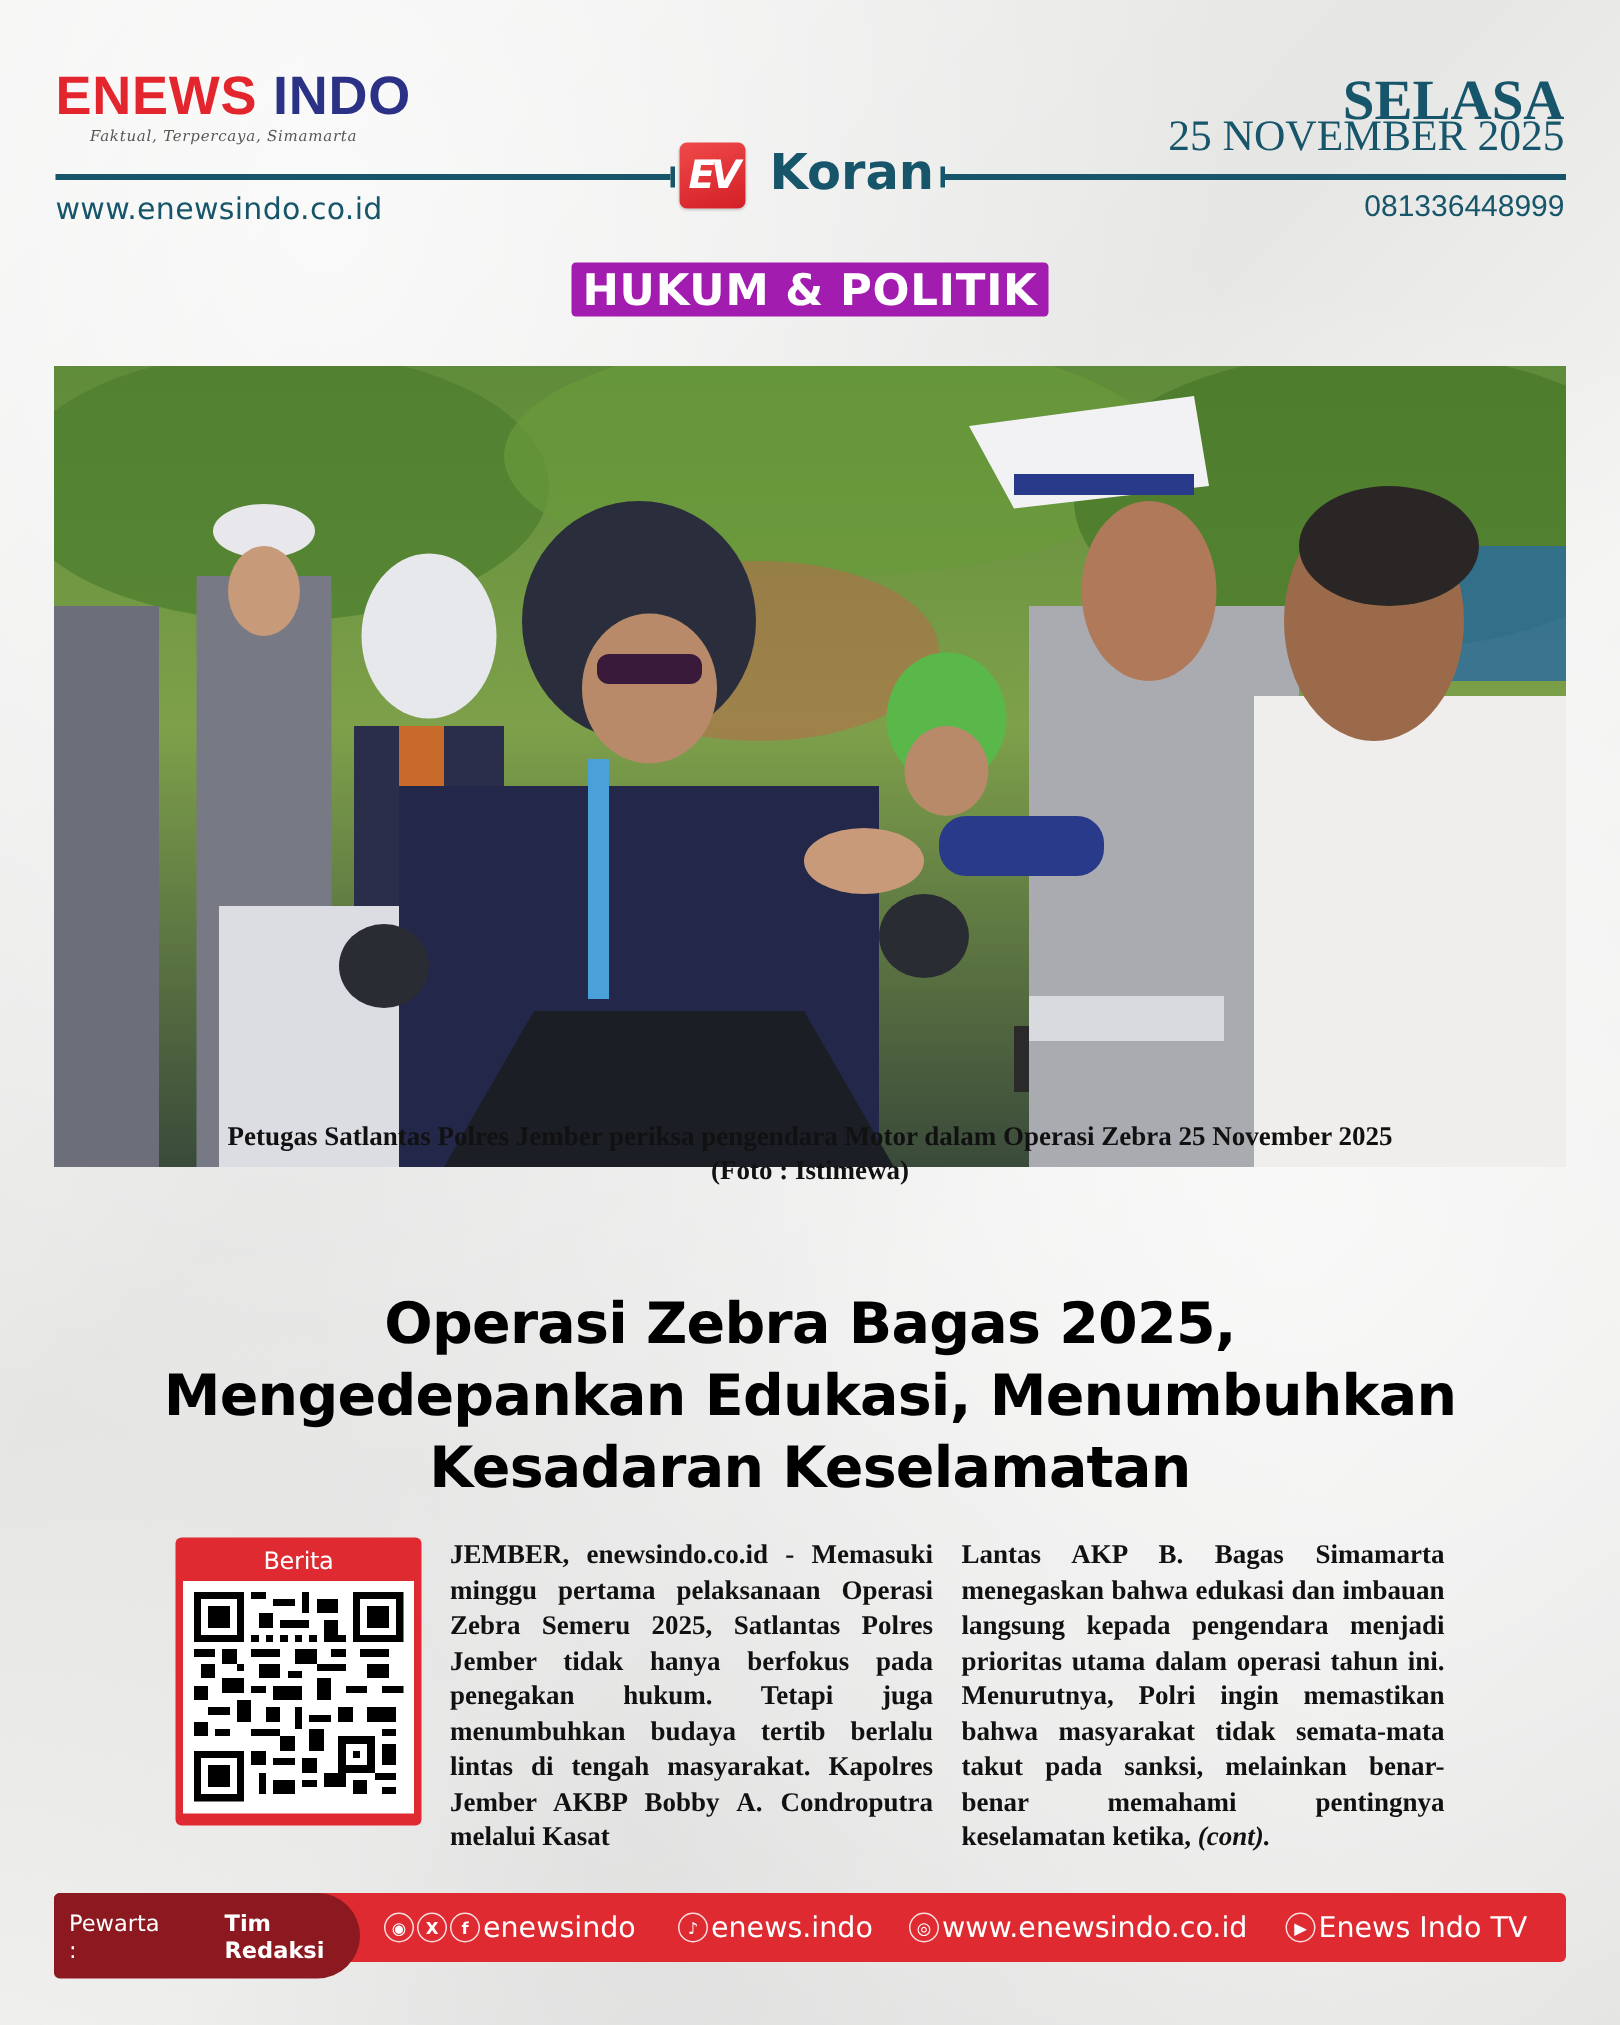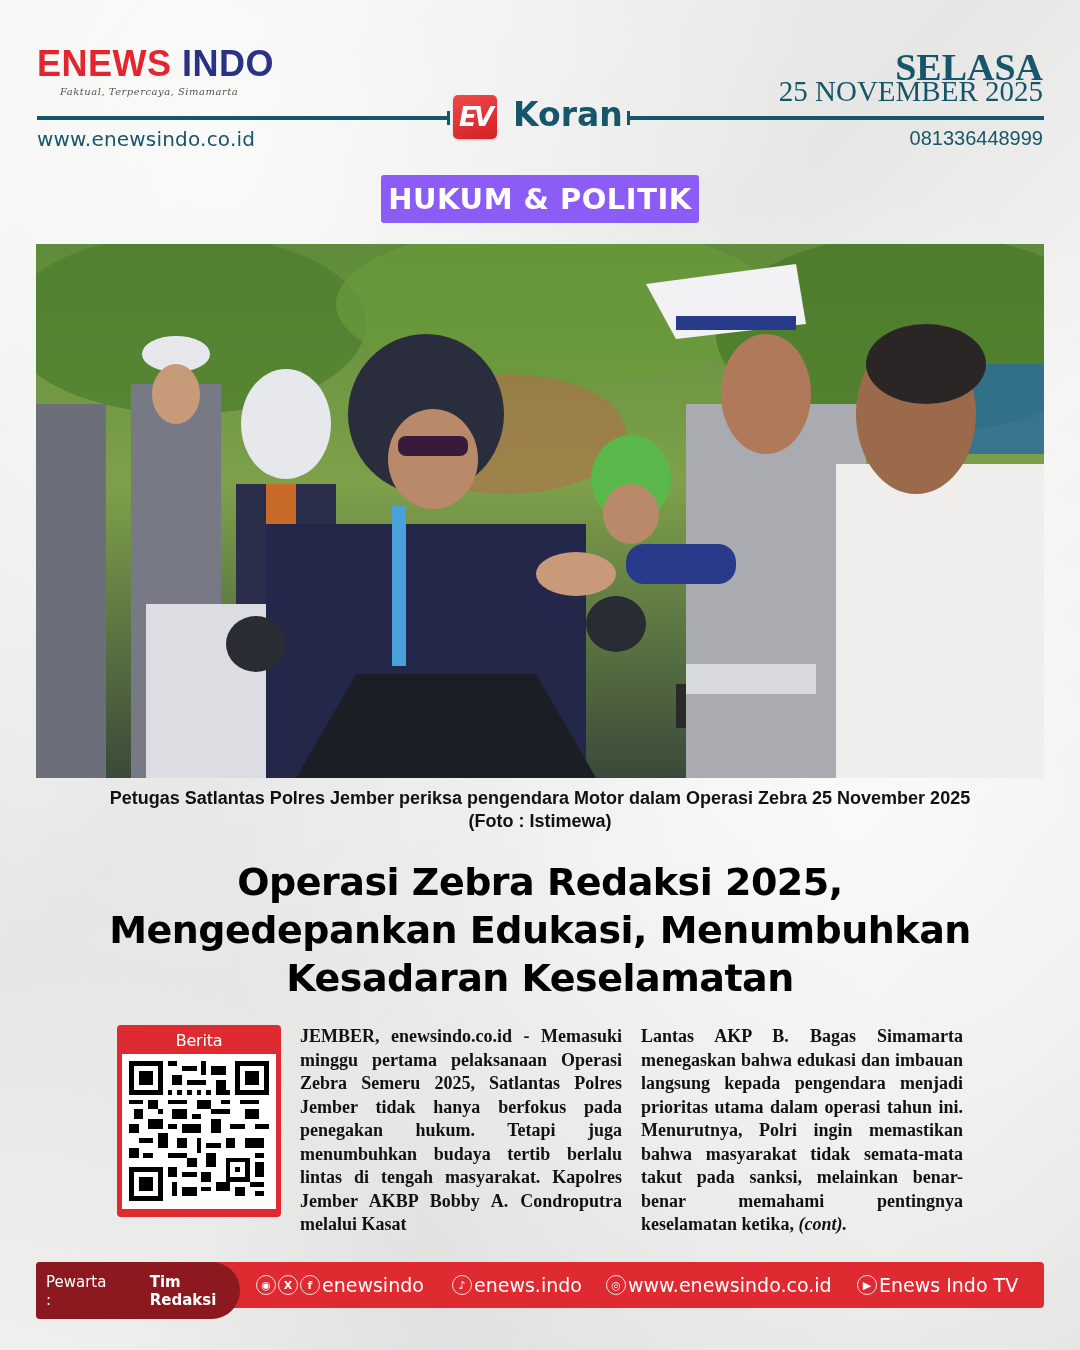--- a/index.html
+++ b/index.html
@@ -26,27 +26,27 @@
   .rule-right { left: 630px; top: 116px; width: 414px; }
   .tick { width: 3px; height: 14px; background: #17566a; top: 111px; }
   .site { left: 37px; top: 127px; font-size: 20px; color: #17566a; font-family: "DejaVu Sans", sans-serif; letter-spacing: 0.2px; }
   .day { right: 37px; top: 48px; font-family: "Liberation Serif", serif; font-weight: 700; font-size: 38px; color: #17566a; text-align: right; line-height: 1; }
   .date { right: 37px; top: 77px; font-family: "Liberation Serif", serif; font-size: 29px; color: #17566a; text-align: right; line-height: 1; margin-left: 40px; }
   .phone { right: 37px; top: 127px; font-size: 20px; color: #17566a; font-family: Liberation Sans, sans-serif; }
   .logo-box { left: 453px; top: 95px; width: 44px; height: 44px; background: linear-gradient(160deg, #f04a4a, #d21f26); border-radius: 5px; color: #fff; font-weight: 700; font-style: italic; font-size: 26px; display: flex; align-items: center; justify-content: center; font-family: "DejaVu Sans", sans-serif; letter-spacing: -3px; box-shadow: 0 1px 2px rgba(0,0,0,0.2); }
   .koran { left: 513px; top: 97px; font-size: 33px; font-weight: 700; color: #17566a; font-family: "DejaVu Sans", sans-serif; line-height: 1.1; }
 
   
-  .category { left: 381px; top: 175px; width: 318px; height: 48px; background: #8b5cf6; border-radius: 3px; color: #fff; font-weight: 700; font-size: 29px; display: flex; align-items: center; justify-content: center; font-family: "DejaVu Sans", sans-serif; letter-spacing: 0.5px; }
+  .category { left: 381px; top: 175px; width: 318px; height: 36px; background: #a21caf; border-radius: 3px; color: #fff; font-weight: 700; font-size: 29px; display: flex; align-items: center; justify-content: center; font-family: "DejaVu Sans", sans-serif; letter-spacing: 0.5px; }
 
   
   .photo { left: 36px; top: 244px; width: 1008px; height: 534px; overflow: hidden; background: #6a8a4a; }
   .photo svg { width: 100%; height: 100%; display: block; }
 
-  .caption { left: 40px; top: 787px; width: 1000px; text-align: center; font-family: Liberation Sans, sans-serif; font-weight: 700; font-size: 18px; color: #111; line-height: 23px; }
+  .caption { left: 40px; top: 746px; width: 1000px; text-align: center; font-family: Liberation Serif, serif; font-weight: 700; font-size: 18px; color: #111; line-height: 23px; }
 
   .headline { left: 30px; top: 858px; width: 1020px; text-align: center; font-family: "DejaVu Sans", sans-serif; font-weight: 700; font-size: 38px; line-height: 48px; color: #000; letter-spacing: -0.5px; }
 
   
   .qr-card { left: 117px; top: 1025px; width: 164px; height: 192px; background: #de2a30; border-radius: 4px; padding: 5px; }
   .qr-label { color: #fff; font-size: 16px; text-align: center; height: 22px; line-height: 22px; font-family: "DejaVu Sans", sans-serif; letter-spacing: -0.2px; }
   .qr-inner { background: #fff; width: 154px; height: 155px; margin-top: 2px; padding: 7px; }
   .qr-inner svg { width: 140px; height: 140px; display: block; }
 
   .col { top: 1025px; width: 322px; font-family: "Liberation Serif", serif; font-weight: 700; font-size: 18px; line-height: 23.5px; color: #111; text-align: justify; }
@@ -138,21 +138,21 @@
     <ellipse cx="890" cy="120" rx="60" ry="40" fill="#2a2626"></ellipse>
   </svg>
 </div>
 
 <div class="abs caption">
   <div>Petugas Satlantas Polres Jember periksa pengendara Motor dalam Operasi Zebra 25 November 2025</div>
   <div>(Foto : Istimewa)</div>
 </div>
 
 <div class="abs headline">
-  <div>Operasi Zebra Redaksi 2025,</div>
+  <div>Operasi Zebra Bagas 2025,</div>
   <div>Mengedepankan Edukasi, Menumbuhkan</div>
   <div>Kesadaran Keselamatan</div>
 </div>
 
 <div class="abs qr-card">
   <div class="qr-label">Berita Selengkapnya</div>
   <div class="qr-inner">
     <svg viewBox="0 0 29 29" shape-rendering="crispEdges">
       <rect width="29" height="29" fill="#fff"></rect>
       <g fill="#000">

